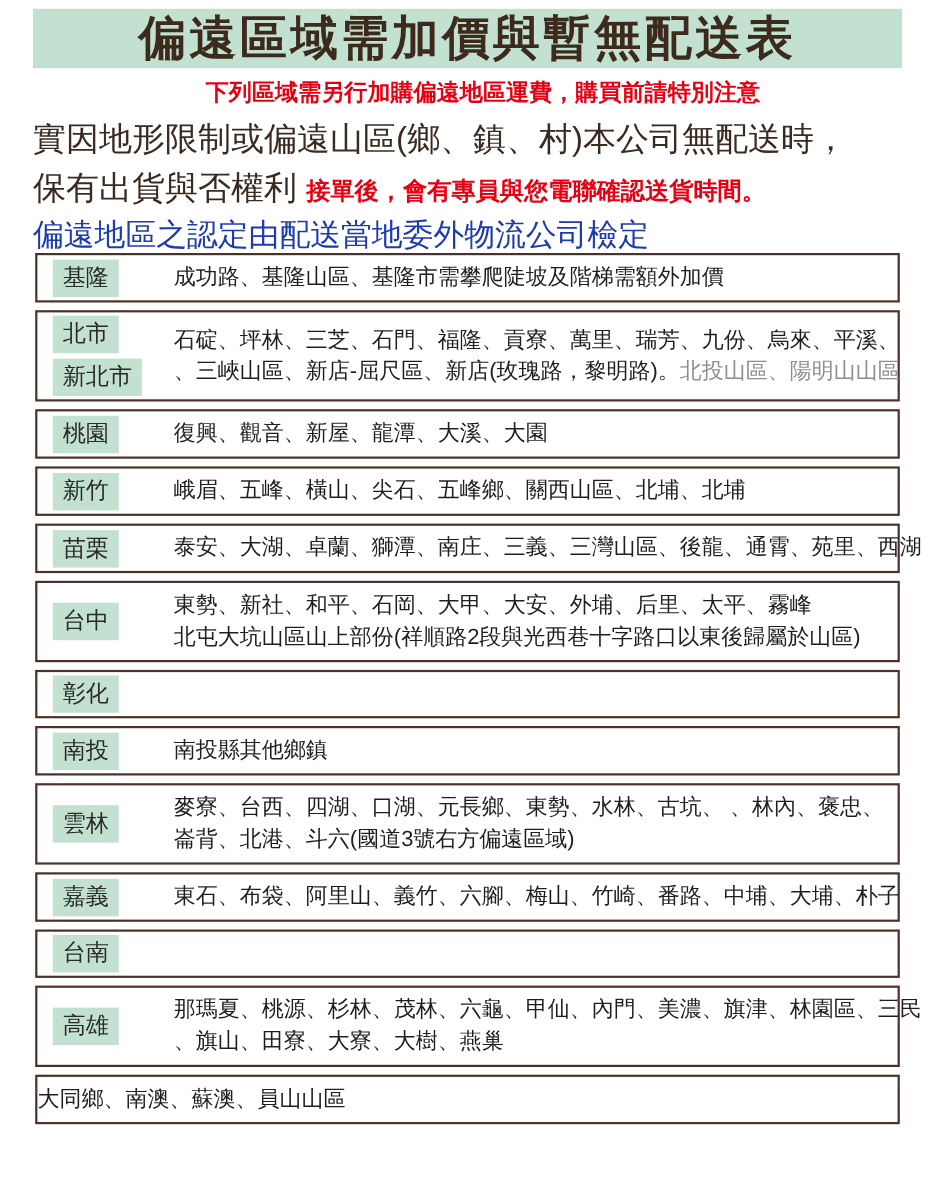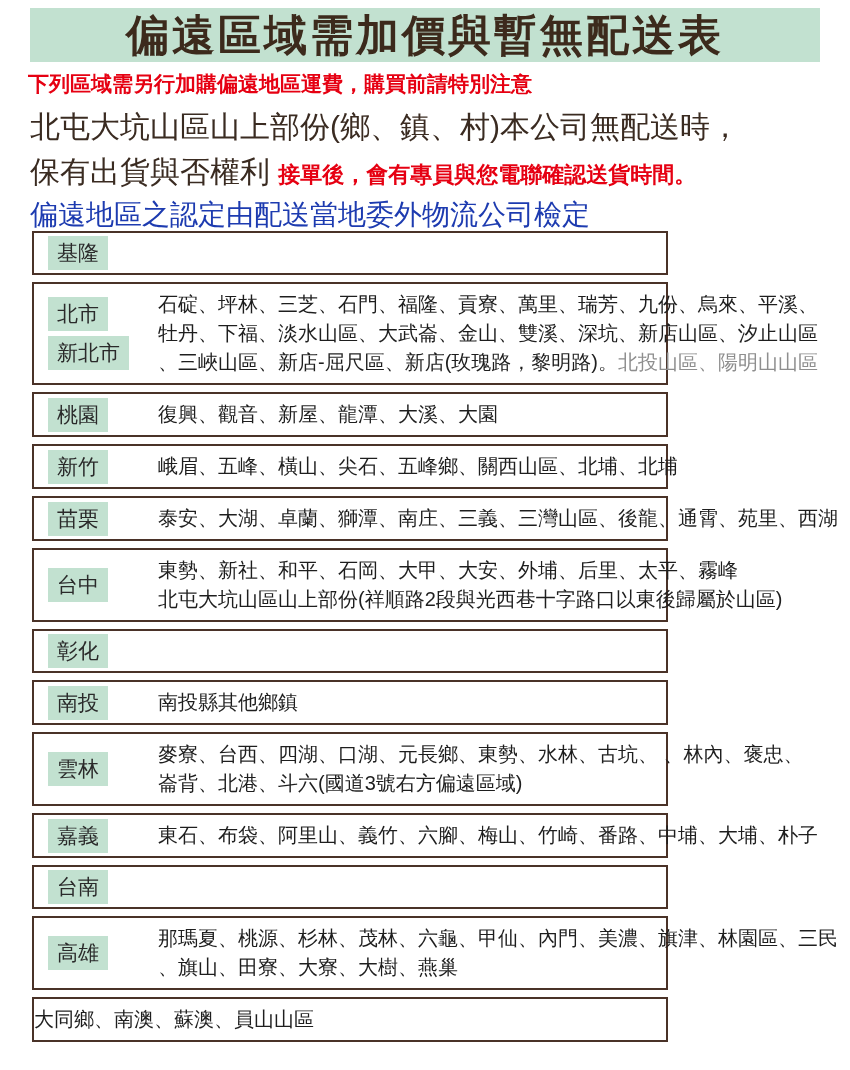--- a/index.html
+++ b/index.html
@@ -32,20 +32,21 @@
     line-height: 54px;
     white-space: nowrap;
   }
   .red-note {
     margin: 9px 0 0 28px;
     color: var(--red);
     font-family: "Liberation Serif", serif;
     font-weight: bold;
     font-size: 21px;
     line-height: 27px;
+    text-align: center;
   }
   .policy {
     margin: 6px 0 0 30px;
     color: var(--body-ink);
     font-size: 30px;
     line-height: 45px;
   }
   .policy .inline-red {
     color: var(--red);
     font-family: "Liberation Serif", serif;
@@ -53,21 +54,21 @@
     font-size: 22px;
   }
   .blue-note {
     margin: 2px 0 0 30px;
     color: var(--blue);
     font-size: 28px;
     line-height: 32px;
   }
   .region-table { margin-top: 0px; }
   .row {
-    width: 636px;
+    width: 786px;
     margin: 0 0 7px 32px;
     border: 2px solid var(--border);
     background: #ffffff;
     display: flex;
     align-items: center;
     padding: 3px 6px 3px 0;
   }
   .labels {
     flex: 0 0 124px;
     display: flex;
@@ -96,40 +97,42 @@
   .muted { color: var(--muted); }
 </style>
 </head>
 <body>
 
 <div class="title-bar">偏遠區域需加價與暫無配送表</div>
 
 <div class="red-note">下列區域需另行加購偏遠地區運費，購買前請特別注意</div>
 
 <div class="policy">
-  <div class="policy-line1">北屯大坑山區山上部份(鄉、鎮、村)本公司無配送時，</div>
+  <div class="policy-line1">實因地形限制或偏遠山區(鄉、鎮、村)本公司無配送時，</div>
   <div class="policy-line2"><span>保有出貨與否權利</span> <span class="inline-red">接單後，會有專員與您電聯確認送貨時間。</span></div>
 </div>
 
 <div class="blue-note">偏遠地區之認定由配送當地委外物流公司檢定</div>
 
 <div class="region-table">
     <div class="row">
       <div class="labels">
         <span class="chip">基隆</span>
       </div>
+      <div class="content">
+        <div class="line"><span>成功路、基隆山區、基隆市需攀爬陡坡及階梯需額外加價</span></div>
+      </div>
     </div>
     <div class="row">
       <div class="labels">
         <span class="chip">北市</span>
         <span class="chip">新北市</span>
       </div>
       <div class="content">
         <div class="line"><span>石碇、坪林、三芝、石門、福隆、貢寮、萬里、瑞芳、九份、烏來、平溪、</span></div>
-        <div class="line"><span>牡丹、下福、淡水山區、大武崙、金山、雙溪、深坑、新店山區、汐止山區</span></div>
         <div class="line"><span>、三峽山區、新店-屈尺區、新店(玫瑰路，黎明路)。</span><span class="muted">北投山區、陽明山山區</span></div>
       </div>
     </div>
     <div class="row">
       <div class="labels">
         <span class="chip">桃園</span>
       </div>
       <div class="content">
         <div class="line"><span>復興、觀音、新屋、龍潭、大溪、大園</span></div>
       </div>

